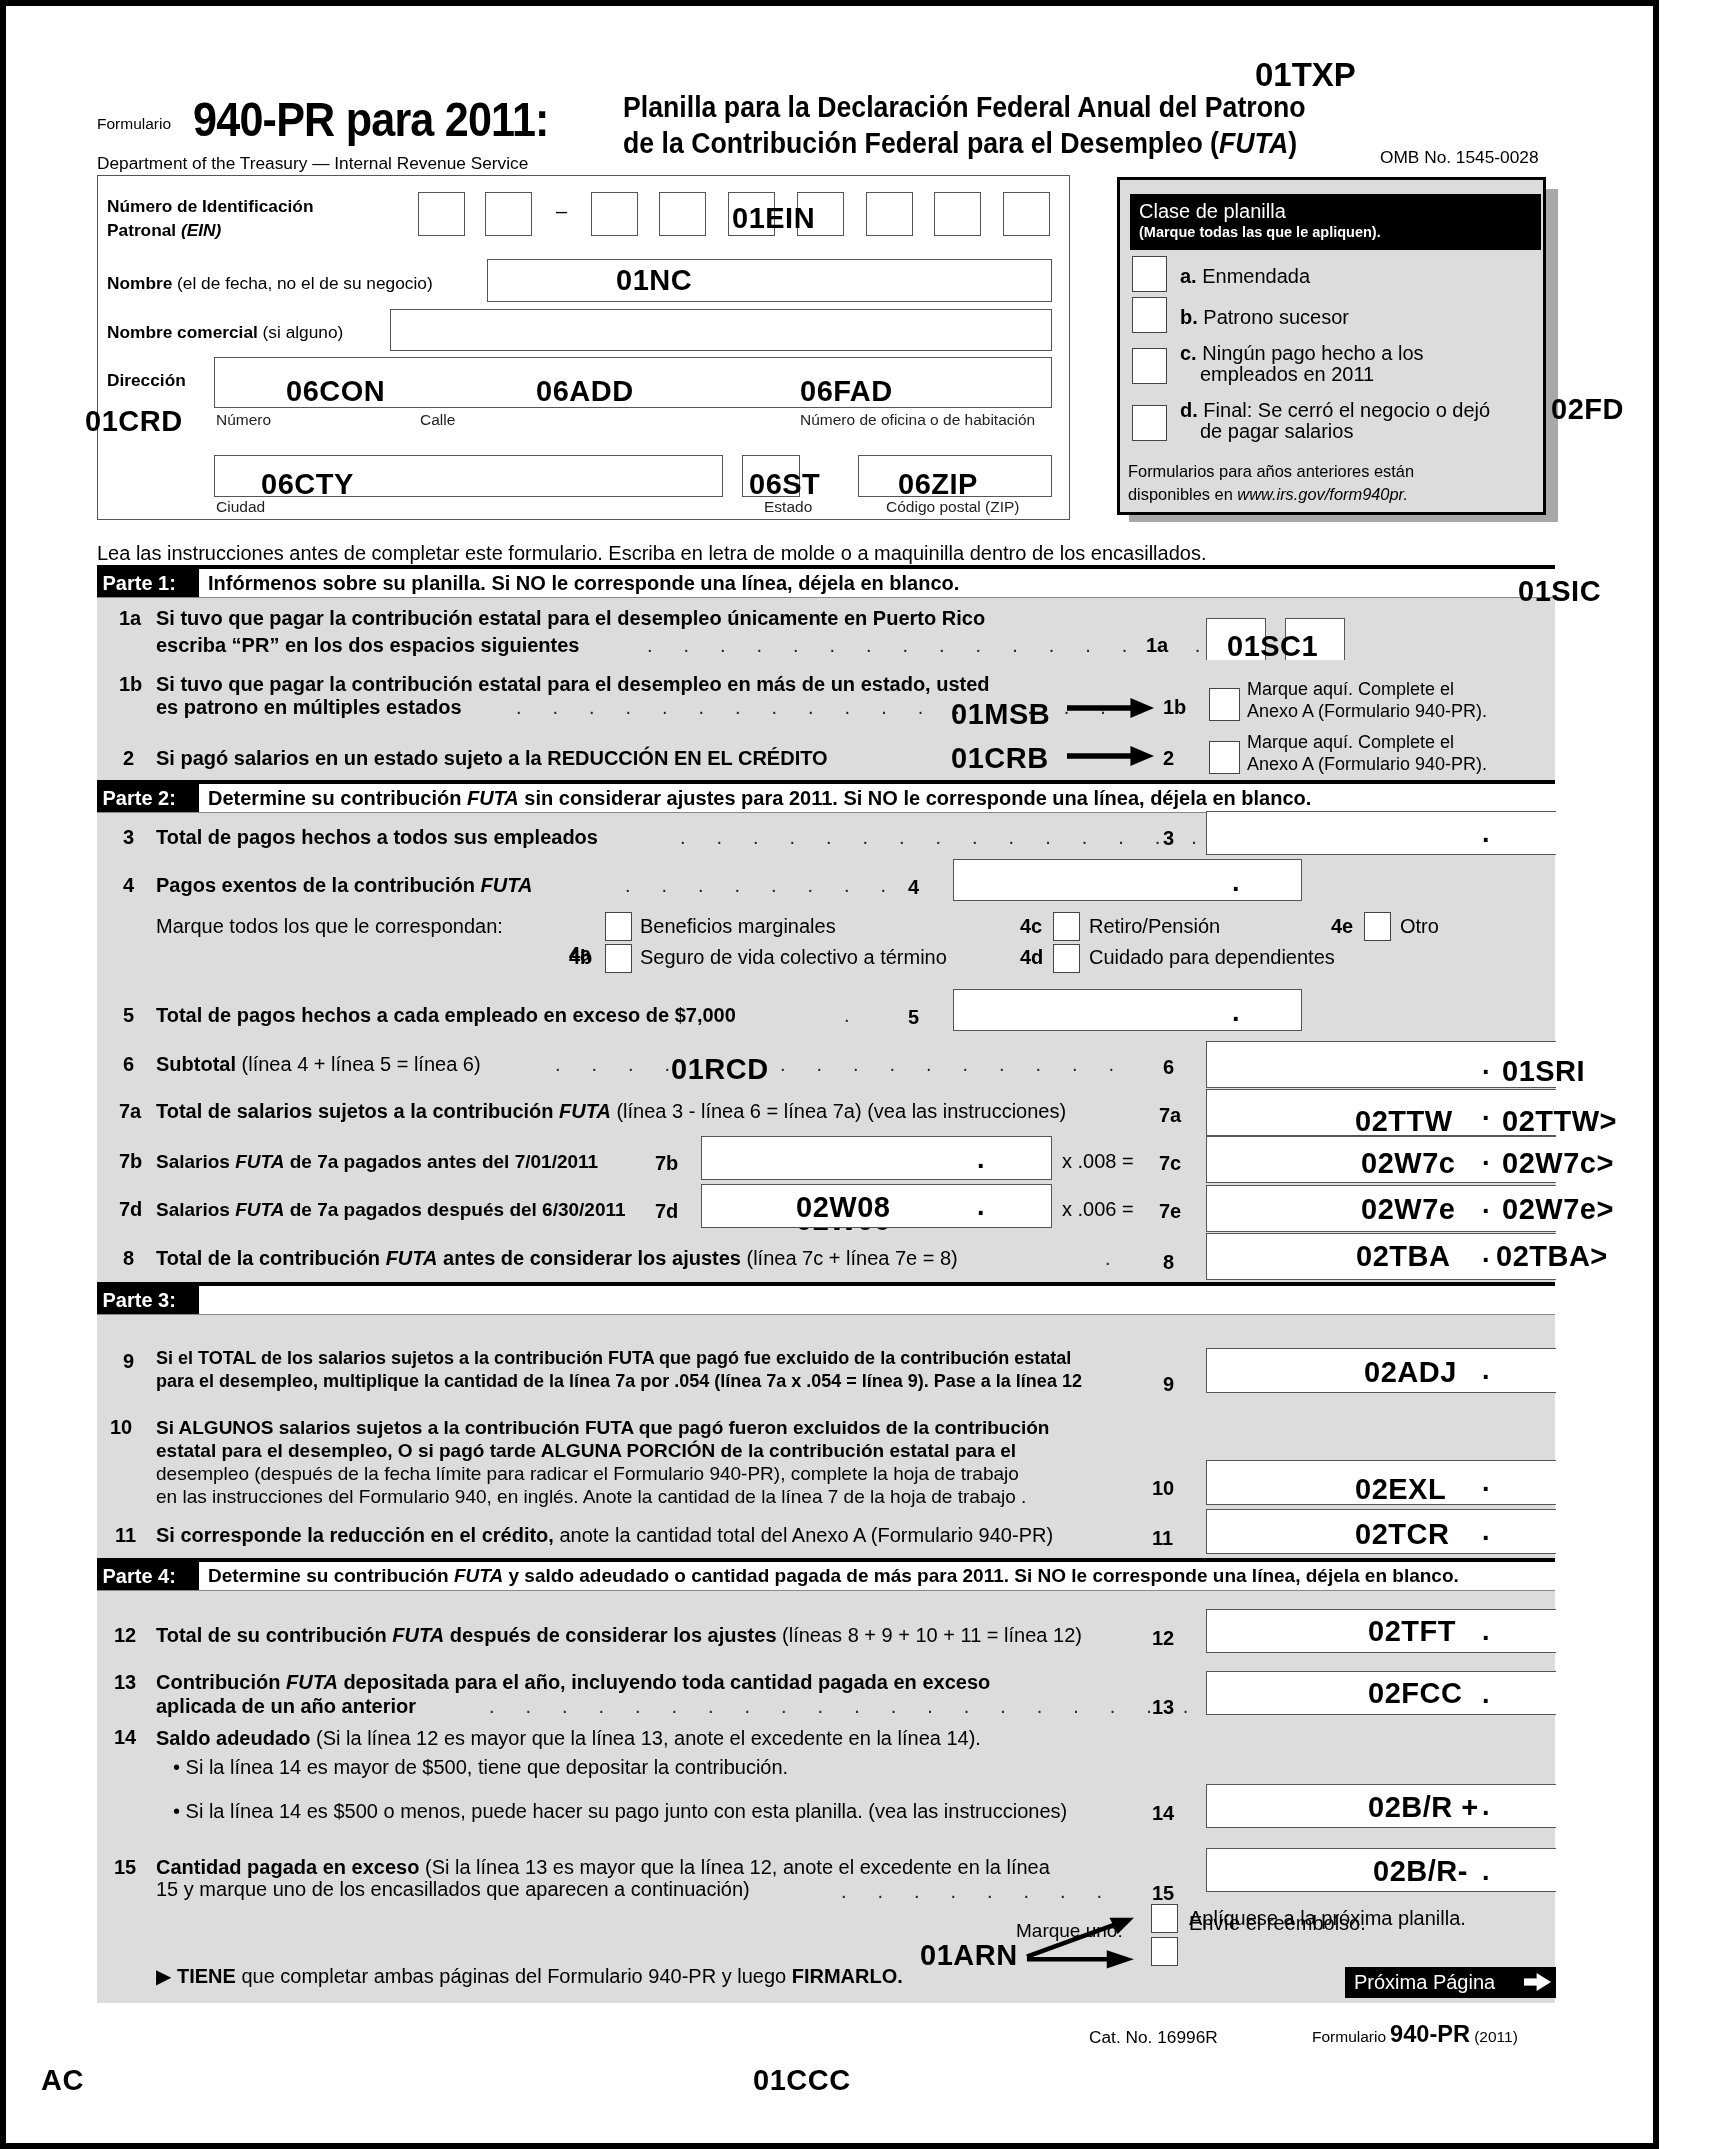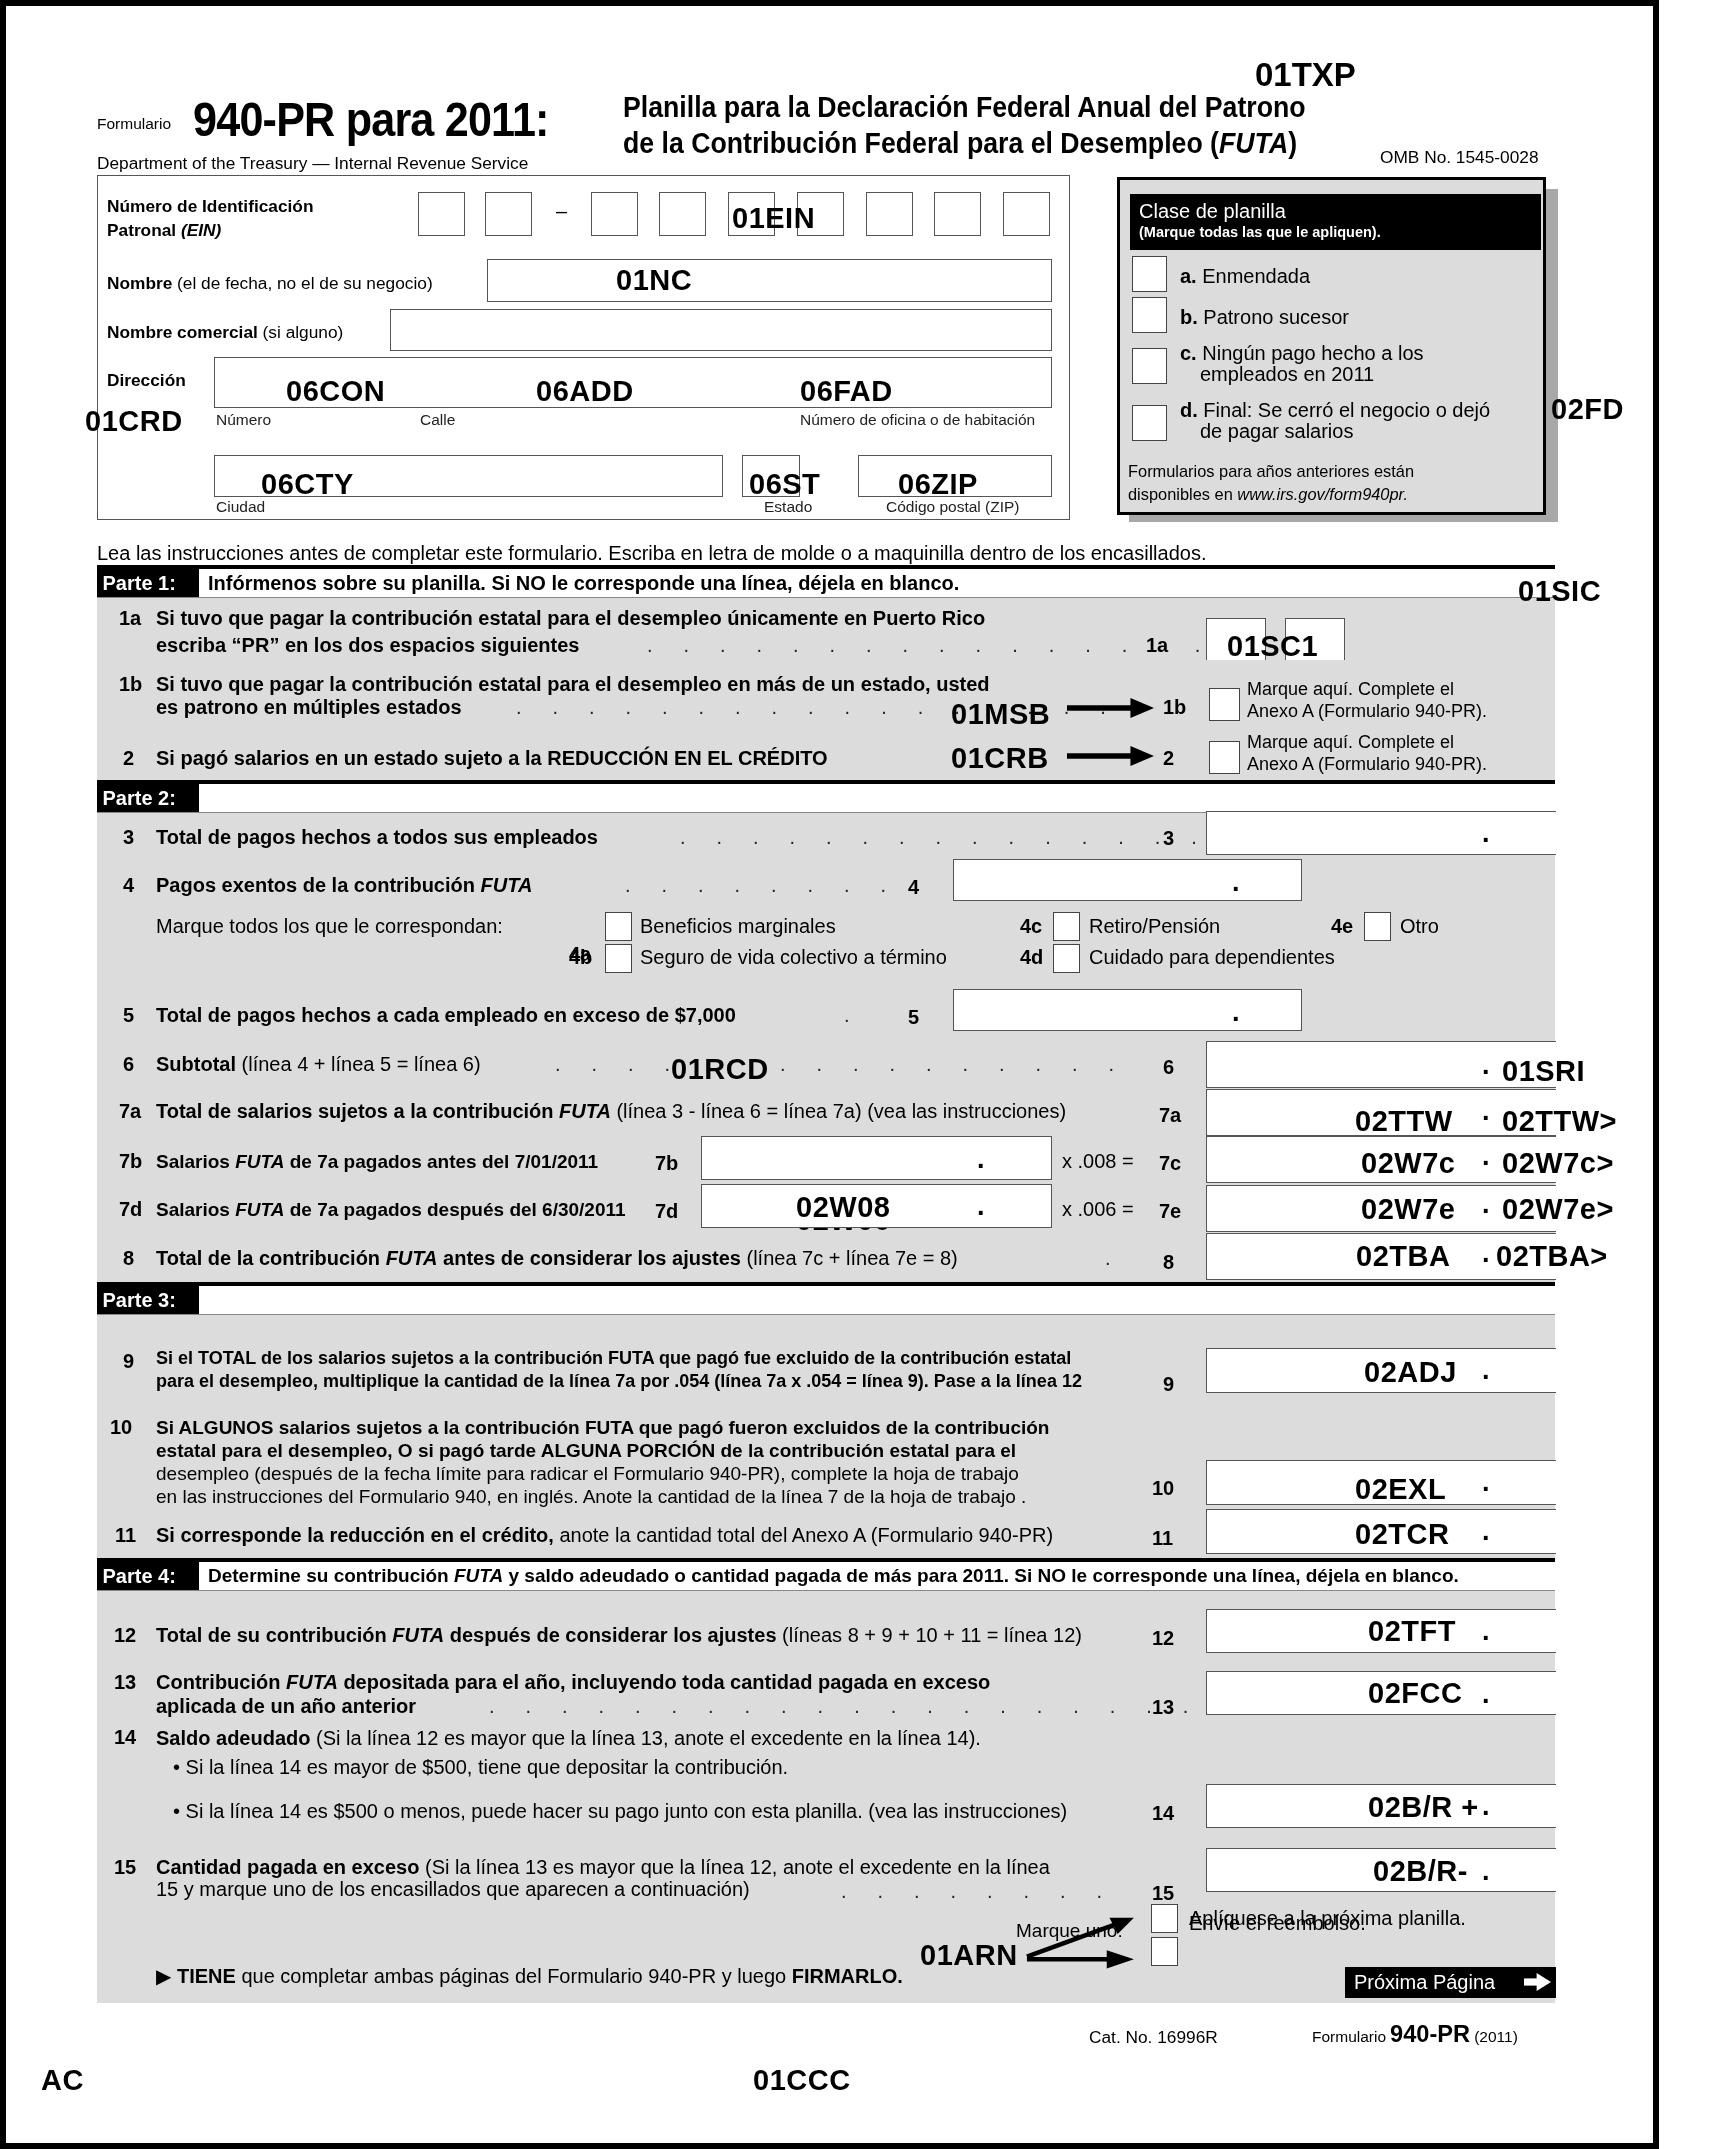--- a/index.html
+++ b/index.html
@@ -158,20 +158,21 @@
   </svg>
 <span class="ref" style="left:1163px;top:747px;">2</span>
 <div class="cb" style="left:1209px;top:741px;"></div>
 <div class="abs" style="left:1247px;top:731px;font-size:18px;line-height:22px;white-space:nowrap;">
     <div>Marque aquí. Complete el</div>
     <div>Anexo A (Formulario 940-PR).</div>
   </div>
 
 <div class="part-hdr" style="top:780px;">
   <div class="part-tag">Parte 2:</div>
+  <div class="part-title"><span>Determine su contribución </span><i>FUTA</i><span> sin considerar ajustes para 2011. Si NO le corresponde una línea, déjela en blanco.</span></div>
 </div>
 
 <span class="line-num" style="left:123px;top:826px;">3</span>
 <div class="line-text bold" style="left:156px;top:826px;">Total de pagos hechos a todos sus empleados</div>
 <div class="dots" style="left:680px;top:826px;">. . . . . . . . . . . . . . .</div>
 <span class="ref" style="left:1163px;top:827px;">3</span>
 <div class="amt" style="top:811px;"></div>
 <span class="dot" style="left:1482px;top:818px;">.</span>
 
 <span class="line-num" style="left:123px;top:874px;">4</span>

